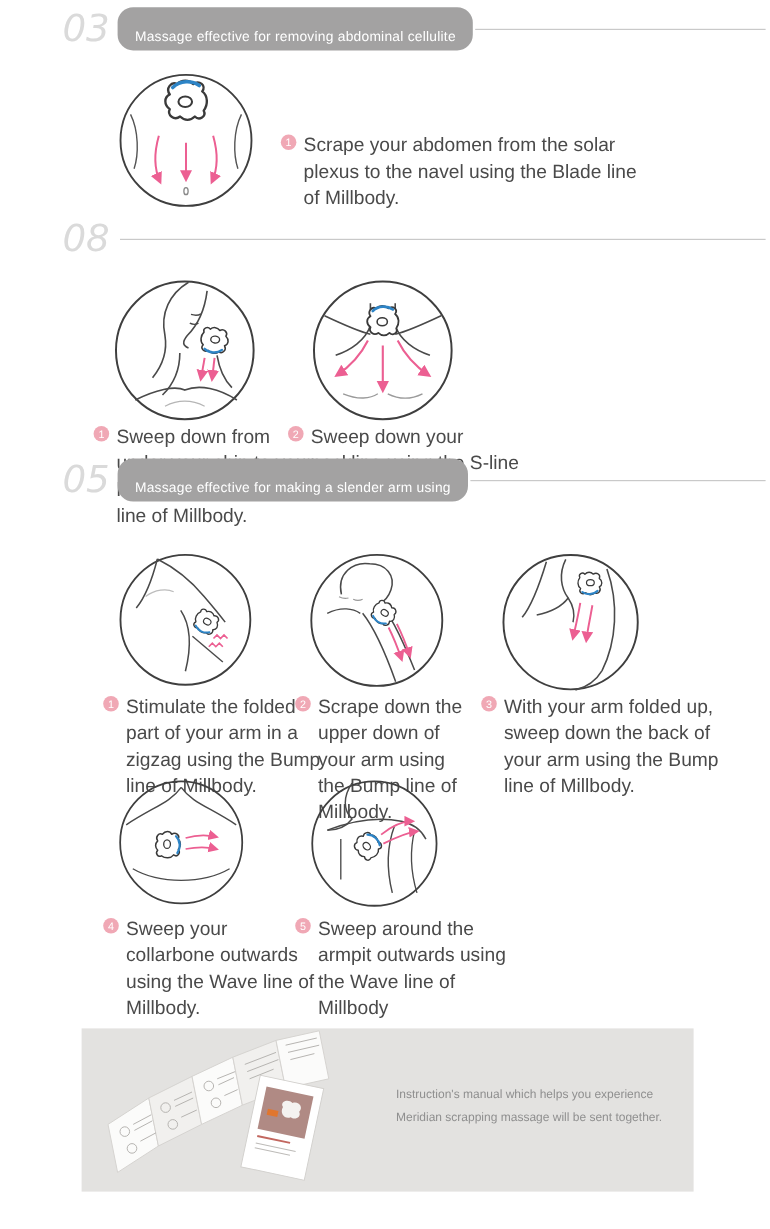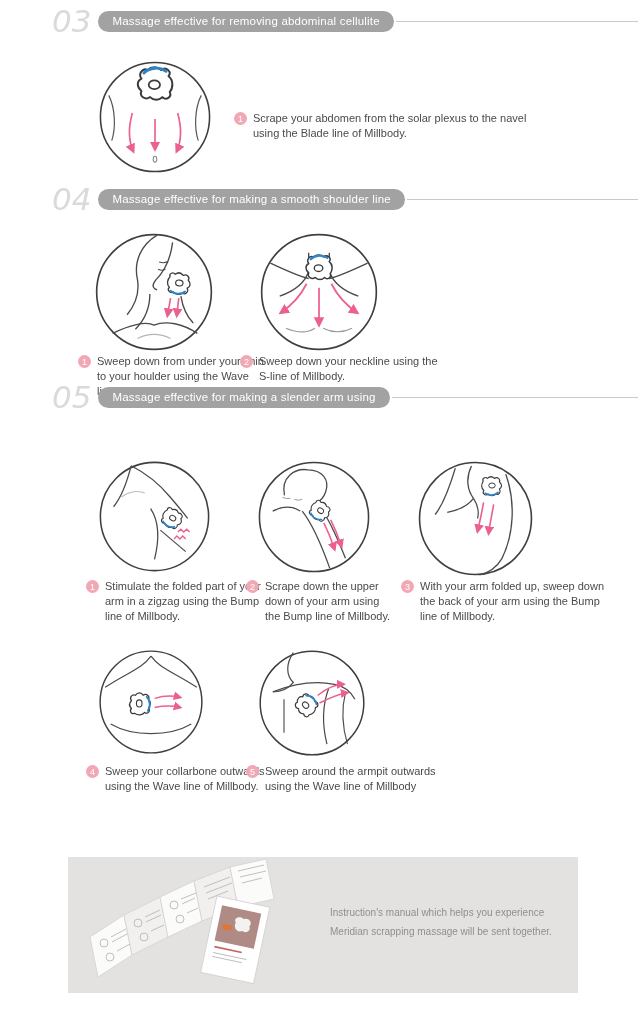--- a/index.html
+++ b/index.html
@@ -1,30 +1,30 @@
 <!DOCTYPE html>
 <html><head>
 <meta charset="utf-8">
 <style>
   html,body{margin:0;padding:0;background:#fff;}
   #page{position:relative;width:642px;height:1024px;background:#fff;overflow:hidden;
         font-family:"Liberation Sans",sans-serif;}
   .sec-head{position:absolute;left:52px;right:4px;display:flex;align-items:center;}
   .sec-num{font-family:"DejaVu Sans",sans-serif;font-style:italic;font-weight:100;
            font-size:31px;line-height:1;color:#dadada;margin-right:7px;}
-  .sec-pill{background:#a3a2a2;color:#fff;font-size:11.5px;padding:4px 14px 5px;
+  .sec-pill{background:#a3a2a2;color:#fff;font-size:11.5px;padding:19px 14px 5px;
             border-radius:13px;white-space:nowrap;letter-spacing:.2px;}
   .sec-rule{flex:1;height:1px;background:#c9c9c9;margin-left:2px;}
   .illus{position:absolute;}
   .illus svg{display:block;}
   .step{position:absolute;display:flex;gap:6px;align-items:flex-start;}
   .badge{width:13px;height:13px;border-radius:50%;background:#f0a8b5;color:#fff;
          font-size:9px;display:inline-flex;align-items:center;justify-content:center;
          flex:0 0 auto;margin-top:1px;}
-  .step-text{font-size:11px;color:#4a4a4a;line-height:1.38;}
+  .step-text{font-size:16px;color:#4a4a4a;line-height:1.38;}
   #banner{position:absolute;left:68px;top:857px;width:510px;height:136px;background:#e3e2e0;}
   #banner-text{position:absolute;left:262px;top:46px;font-size:10px;color:#8f8f8f;line-height:1.9;}
 </style>
 </head>
 <body>
 
 <div id="page">
 
   <svg width="0" height="0" style="position:absolute" aria-hidden="true">
     <defs>
@@ -59,22 +59,21 @@
       <ellipse cx="60" cy="103" rx="1.8" ry="3" fill="none" stroke="#888" stroke-width="1.1"></ellipse>
     </svg>
   </div>
 
   <div class="step" style="left:234px;top:111px">
     <span class="badge">1</span>
     <span class="step-text" style="width:292px">Scrape your abdomen from the solar plexus to the navel using the Blade line of Millbody.</span>
   </div>
 
   <div class="sec-head" style="top:184px">
-    <span class="sec-num">04</span>
-    <span class="sec-pill">Massage effective for making a smooth shoulder line</span>
+    <span class="sec-num">08</span>
     <span class="sec-rule"></span>
   </div>
 
   <div class="illus" style="left:92px;top:230px">
     <svg width="124" height="124" viewBox="0 0 120 120">
       <circle cx="60" cy="60" r="55.5" fill="none" stroke="#3f3f3f" stroke-width="1.6"></circle>
       <path d="M63,5 C48,14 40,30 44,48 C46,60 42,72 34,82" fill="none" stroke="#4a4a4a" stroke-width="1.3"></path>
       <path d="M78,12 C76,28 70,40 62,48 C58,53 58,56 63,58" fill="none" stroke="#4a4a4a" stroke-width="1.3"></path>
       <path d="M64,38 Q68,40 71,38" fill="none" stroke="#4a4a4a" stroke-width="1.1"></path>
       <path d="M65,31 Q70,32.5 73,30.5" fill="none" stroke="#4a4a4a" stroke-width="1.1"></path>

